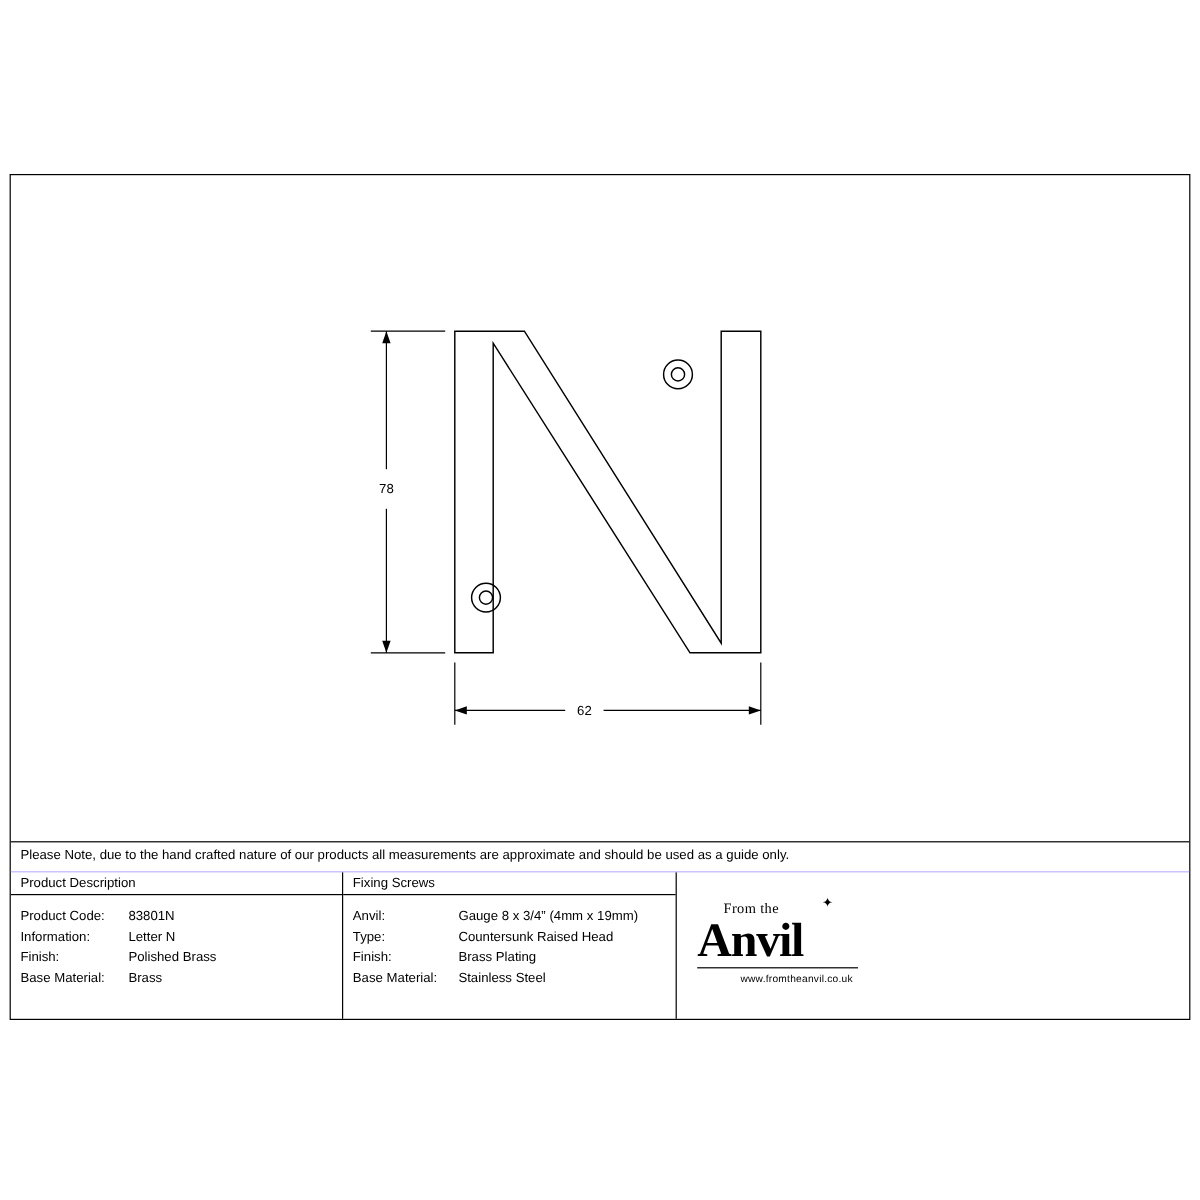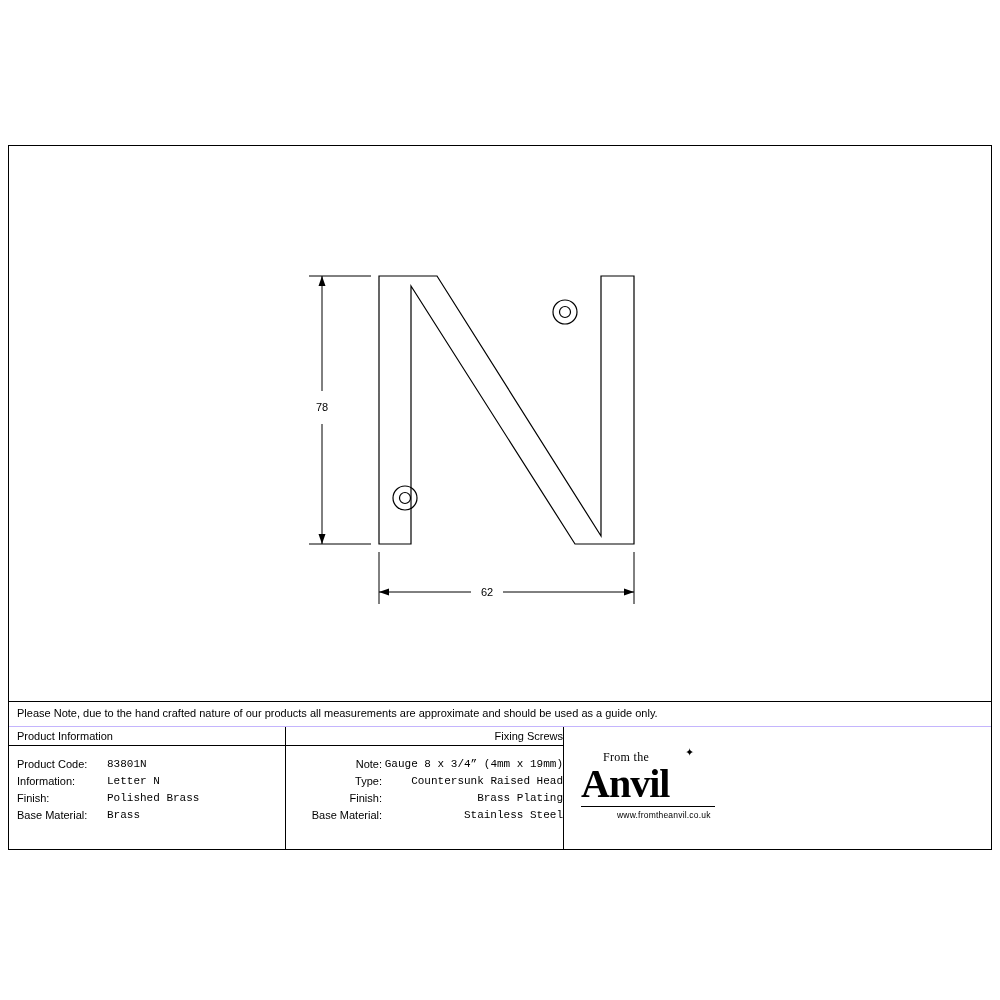--- a/index.html
+++ b/index.html
@@ -63,39 +63,39 @@
     height: 122px;
     display: flex;
   }
   .col {
     box-sizing: border-box;
     border-right: 1px solid #000000;
     position: relative;
   }
   .col.c1 { width: 277px; }
   .col.c2 { width: 259px; }
-  .col.c3 { width: 278px; text-align: right; }
+  .col.c3 { width: 278px; }
   .col.c4 { width: 168px; border-right: none; }
   .col-head {
     box-sizing: border-box;
     height: 19px;
     border-bottom: 1px solid #000000;
     padding: 3px 0 0 8px;
     font-size: 11px;
   }
   .col-body {
     padding: 10px 0 0 8px;
   }
   .kv {
     display: flex;
     font-size: 11px;
     line-height: 17px;
   }
   .kv .k { width: 90px; flex: 0 0 90px; }
-  .kv .v { flex: 1 1 auto; font-family: Liberation Mono, monospace; }
+  .kv .v { flex: 1 1 auto; }
   .plain {
     font-size: 11px;
     line-height: 17px;
   }
   .col.c3 .kv .k { width: 88px; flex: 0 0 88px; }
   
   #logo-wrap {
     position: absolute;
     left: 0;
     top: 0;
@@ -218,21 +218,21 @@
     </svg>
   </div>
 
   <div id="note-row">
     <div id="note-text">Please Note, due to the hand crafted nature of our products all measurements are approximate and should be used as a guide only.</div>
   </div>
 
   <div id="table">
 
     <div class="col c1">
-      <div class="col-head">Product Information</div>
+      <div class="col-head">Product Description</div>
       <div class="col-body">
         <div class="kv">
           <span class="k">Product Code:</span>
           <span class="v">83801N</span>
         </div>
         <div class="kv">
           <span class="k">Information:</span>
           <span class="v">Letter N</span>
         </div>
         <div class="kv">
@@ -244,21 +244,21 @@
           <span class="v">Brass</span>
         </div>
       </div>
     </div>
 
 
     <div class="col c3">
       <div class="col-head">Fixing Screws</div>
       <div class="col-body">
         <div class="kv">
-          <span class="k">Note:</span>
+          <span class="k">Anvil:</span>
           <span class="v">Gauge 8 x 3/4” (4mm x 19mm)</span>
         </div>
         <div class="kv">
           <span class="k">Type:</span>
           <span class="v">Countersunk Raised Head</span>
         </div>
         <div class="kv">
           <span class="k">Finish:</span>
           <span class="v">Brass Plating</span>
         </div>

